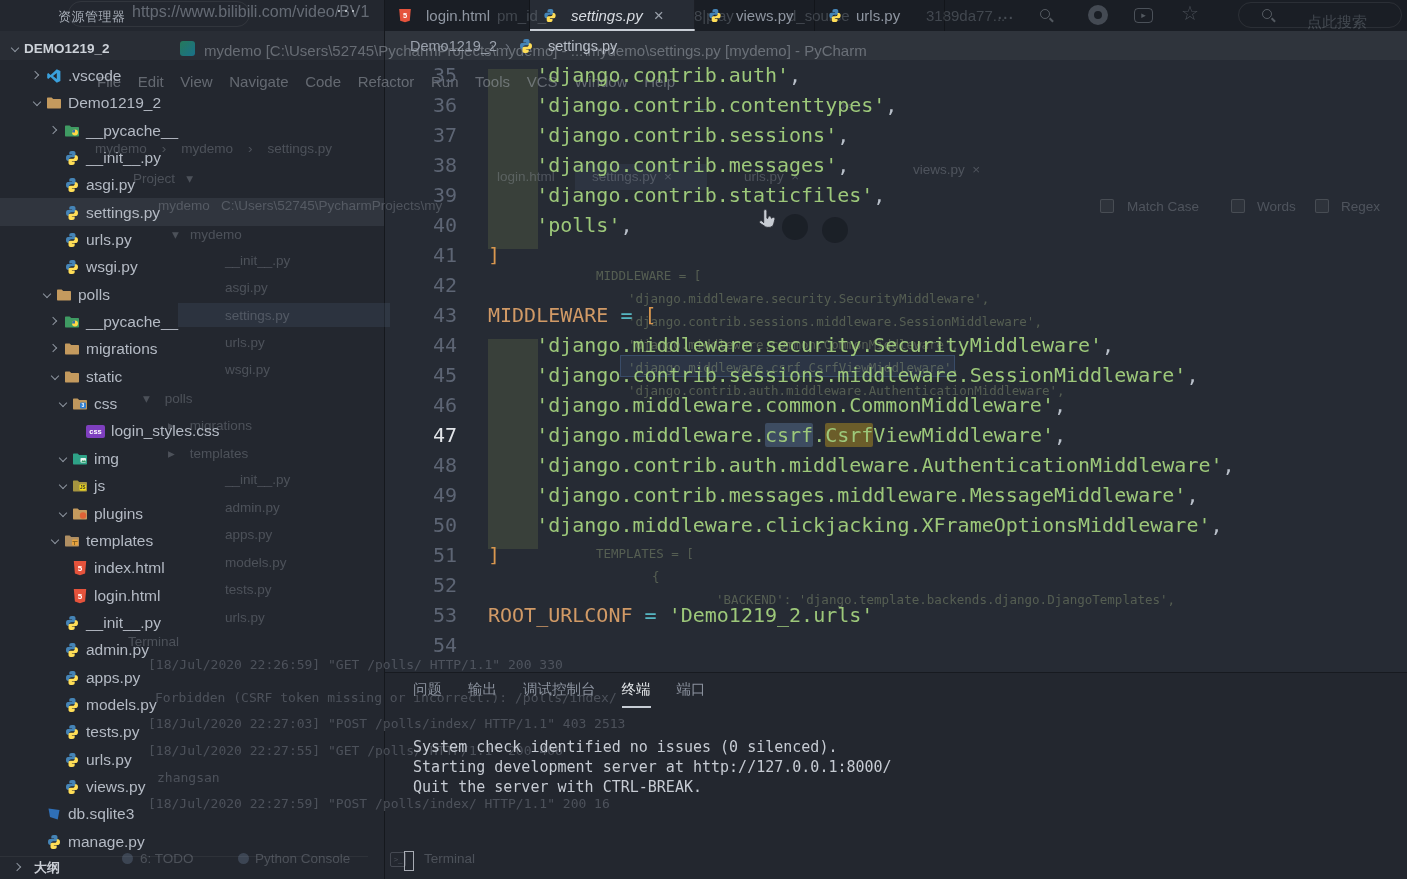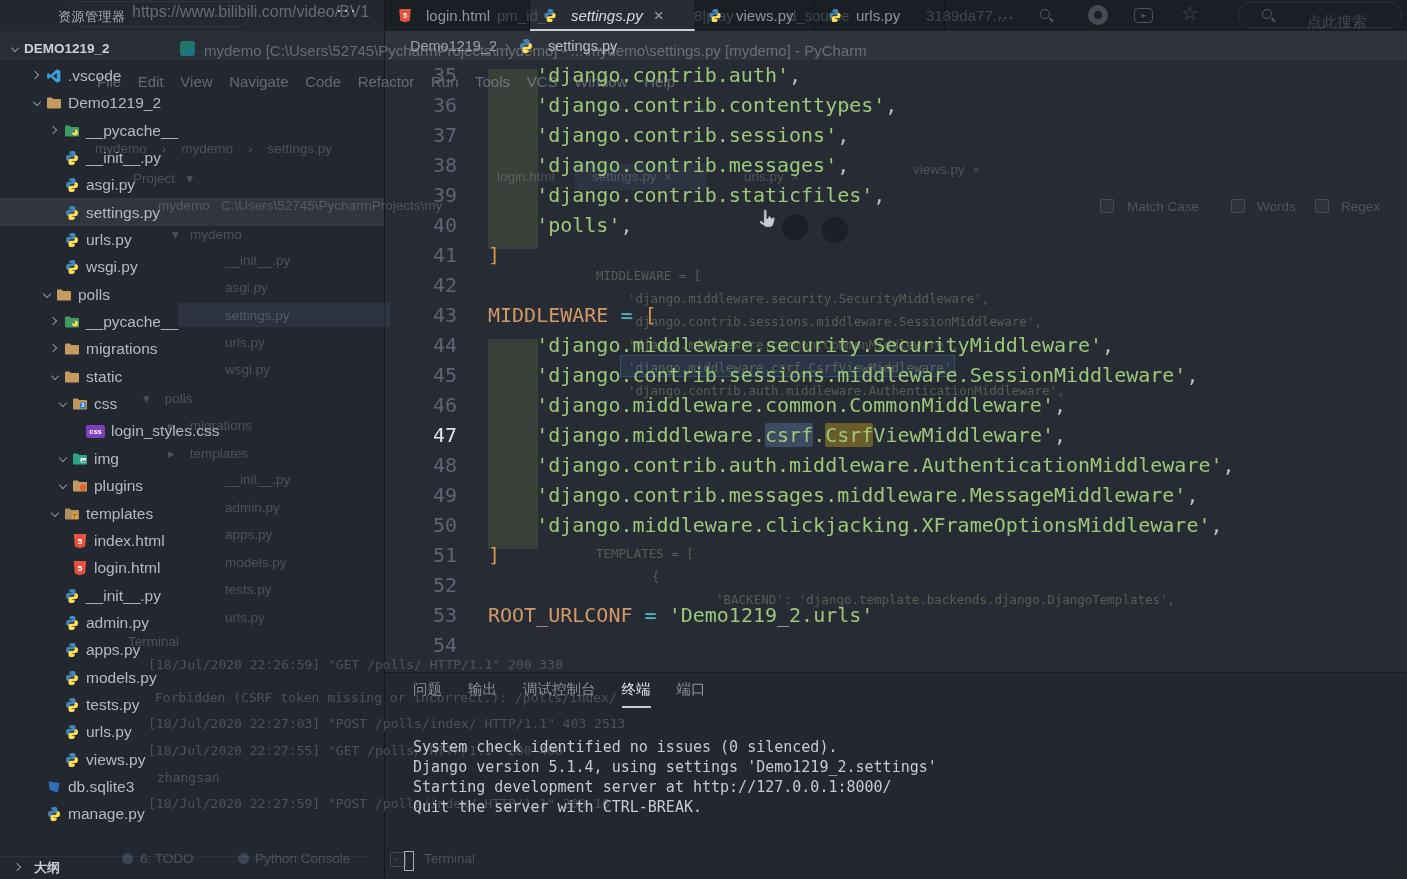--- a/index.html
+++ b/index.html
@@ -379,20 +379,33 @@
             </svg>
           </span>
           <span>img</span>
         </div>
         <div class="trow" style="padding-left: 56px;">
           <span class="chev open">
             <i></i>
           </span>
           <span class="ticon">
             <svg class="fi" viewBox="0 0 16 16">
+              <path fill="#a59440" d="M1 3.5c0-.6.4-1 1-1h3.6l1.6 1.6H14c.6 0 1 .4 1 1v7.4c0 .6-.4 1-1 1H2c-.6 0-1-.4-1-1z"></path>
+              <rect x="7.5" y="6.5" width="6.5" height="6" rx="1" fill="#f5de19"></rect>
+              <text x="10.8" y="11.3" font-size="4.5" fill="#333" text-anchor="middle" font-weight="bold">JS</text>
+            </svg>
+          </span>
+          <span>js</span>
+        </div>
+        <div class="trow" style="padding-left: 56px;">
+          <span class="chev open">
+            <i></i>
+          </span>
+          <span class="ticon">
+            <svg class="fi" viewBox="0 0 16 16">
               <path fill="#c49a5e" d="M1 3.5c0-.6.4-1 1-1h3.6l1.6 1.6H14c.6 0 1 .4 1 1v7.4c0 .6-.4 1-1 1H2c-.6 0-1-.4-1-1z"></path>
               <circle cx="11" cy="9.5" r="3.2" fill="#e06236"></circle>
             </svg>
           </span>
           <span>plugins</span>
         </div>
         <div class="trow" style="padding-left: 48px;">
           <span class="chev open">
             <i></i>
           </span>
@@ -620,21 +633,21 @@
         <div class="cline"></div>
       </div>
 
     <div class="abs" id="termtabs">
         <div class="ttab">问题</div>
         <div class="ttab">输出</div>
         <div class="ttab">调试控制台</div>
         <div class="ttab active">终端</div>
         <div class="ttab">端口</div>
       </div>
-    <div class="abs" id="termout"><div>System check identified no issues (0 silenced).</div><div>Django version 5.1.4, using settings 'Demo1219_2.settings'</div><div>Starting development server at http://127.0.0.1:8000/</div><div>Quit the server with CTRL-BREAK.</div></div>
+    <div class="abs" id="termout"><div>System check identified no issues (0 silenced).</div><div>Starting development server at http://127.0.0.1:8000/</div><div>Quit the server with CTRL-BREAK.</div></div>
     <div class="abs term-cursor"></div>
 
     <div class="abs mouse">
       <svg width="19" height="23" viewBox="0 0 19 23">
         <path d="M7.3 1.6c.9 0 1.6.7 1.6 1.6v7l.9.2.3-1.2c.2-.8 1-1.3 1.8-1.1.8.2 1.3 1 1.2 1.8l.9.3c.3-.7 1.1-1.1 1.9-.8.8.3 1.2 1.1 1 1.9l-1.2 4.6c-.5 2-2.3 3.4-4.4 3.4H9.4c-1.2 0-2.4-.5-3.2-1.4L2 15.3c-.6-.6-.6-1.6 0-2.2.6-.6 1.5-.6 2.1 0l1.6 1.6V3.2c0-.9.7-1.6 1.6-1.6z" fill="#c7ccd3" stroke="#2a2e36" stroke-width="0.9"></path>
       </svg>
     </div>
   </div>
 </div>
 

